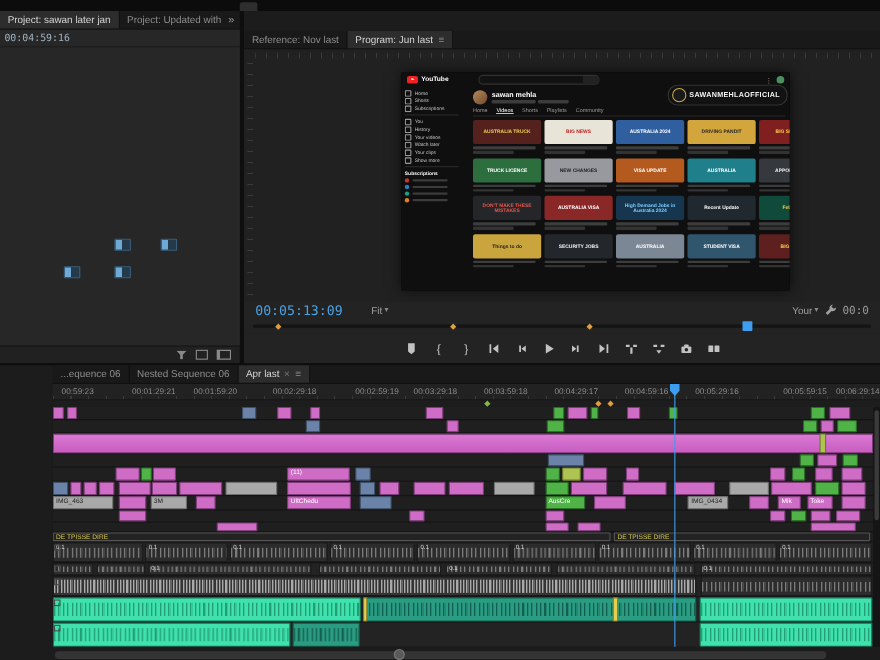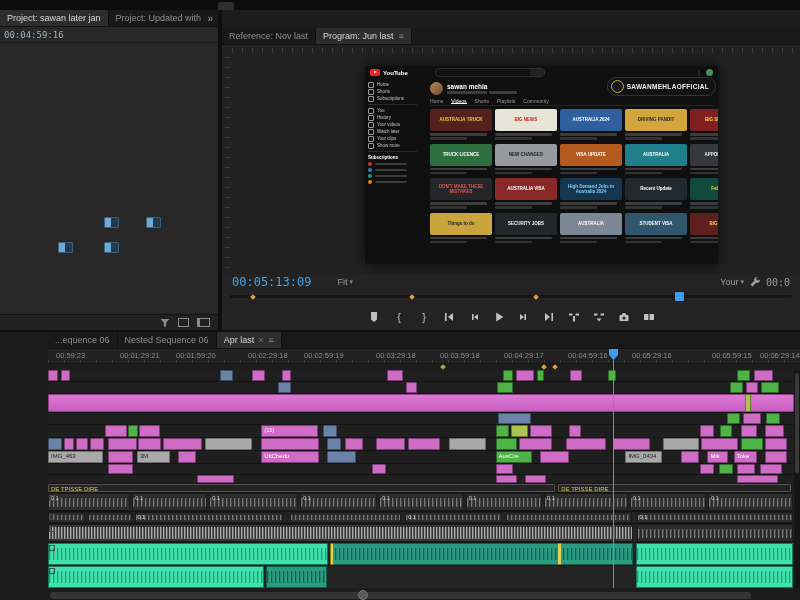--- a/index.html
+++ b/index.html
@@ -499,21 +499,21 @@
             <span class="tabmenu">≡</span>
           </div>
         </div>
     </div>
     <div class="tbody">
       <div class="truler" id="truler">
           <span class="rlab" style="left: 8px;">00:59:23</span>
           <span class="rlab" style="left: 72px;">00:01:29:21</span>
           <span class="rlab" style="left: 128px;">00:01:59:20</span>
           <span class="rlab" style="left: 200px;">00:02:29:18</span>
-          <span class="rlab" style="left: 256px;">00:02:59:19</span>
+          <span class="rlab" style="left: 275px;">00:02:59:19</span>
           <span class="rlab" style="left: 328px;">00:03:29:18</span>
           <span class="rlab" style="left: 392px;">00:03:59:18</span>
           <span class="rlab" style="left: 456px;">00:04:29:17</span>
           <span class="rlab" style="left: 520px;">00:04:59:16</span>
           <span class="rlab" style="left: 584px;">00:05:29:16</span>
           <span class="rlab" style="left: 664px;">00:05:59:15</span>
           <span class="rlab" style="left: 712px;">00:06:29:14</span>
         </div>
       <div class="mrow" id="tmarkers">
           <span class="tmk" style="left: calc(52.5% - 2px); background: rgb(127, 186, 66);"></span>

